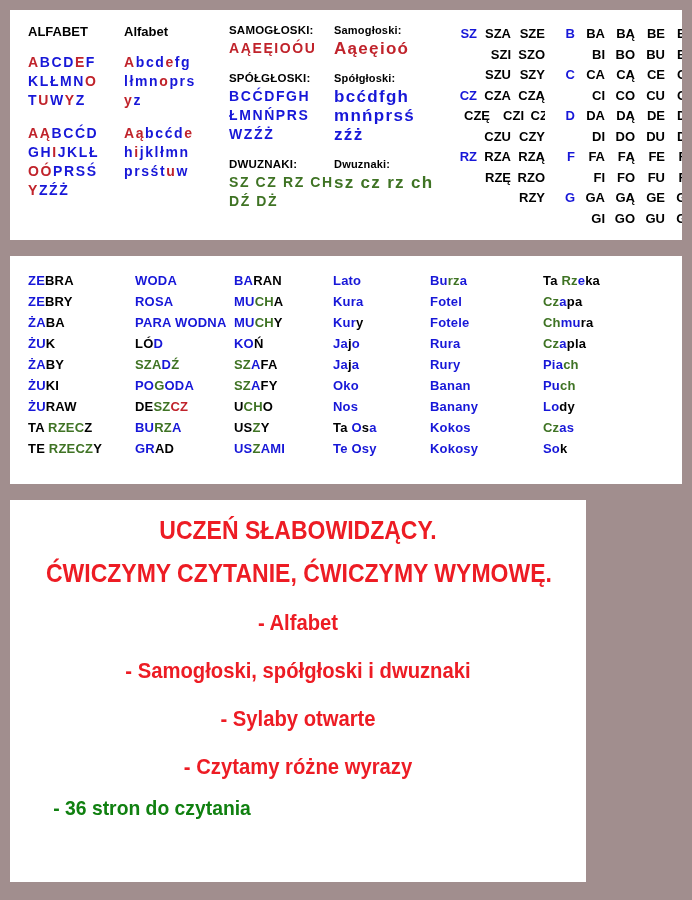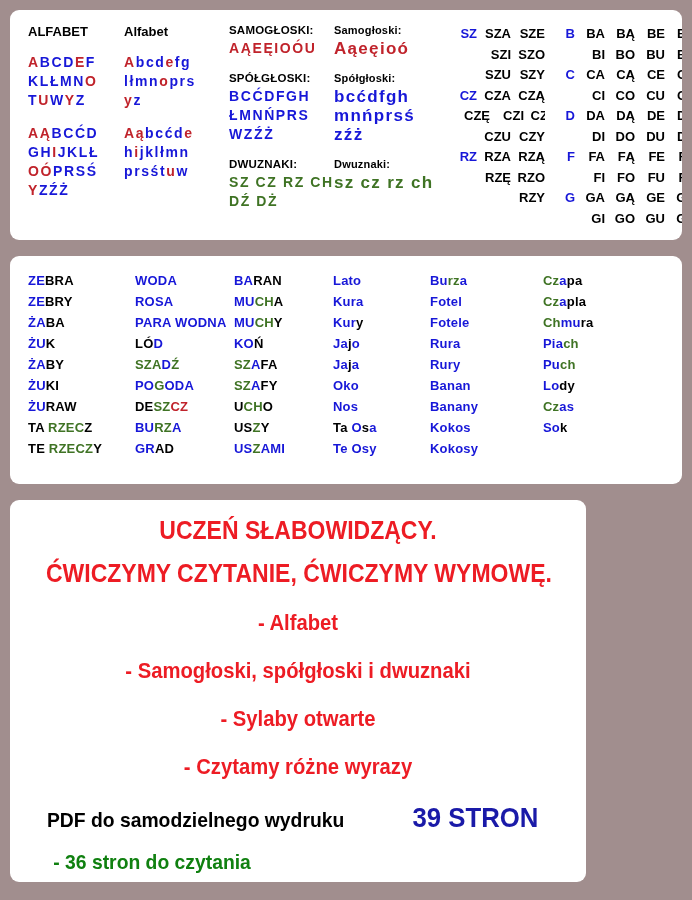--- a/index.html
+++ b/index.html
@@ -13,21 +13,20 @@
   #root {
     position: relative;
     width: 692px; height: 900px;
     background: #a18e8e;
   }
 
   .panel {
     position: absolute;
     background: #ffffff;
     overflow: hidden;
-    border-radius: 9px;
   }
   #panel-top    { left: 10px;  top: 10px;  width: 672px; height: 230px; }
   #panel-middle { left: 10px;  top: 256px; width: 672px; height: 228px; }
   #panel-bottom { left: 10px;  top: 500px; width: 576px; height: 382px; }
 
   
   #top-cols {
     display: flex;
     padding: 14px 0 0 18px;
   }
@@ -267,40 +266,37 @@
           <div class="word"><span class="blue">Fotel</span></div>
           <div class="word"><span class="blue">Fotele</span></div>
           <div class="word"><span class="blue">Rura</span></div>
           <div class="word"><span class="blue">Rury</span></div>
           <div class="word"><span class="blue">Banan</span></div>
           <div class="word"><span class="blue">Banany</span></div>
           <div class="word"><span class="blue">Kokos</span></div>
           <div class="word"><span class="blue">Kokosy</span></div>
         </div>
       <div class="mcol" id="mcol-5">
+          <div class="word"><span class="blk">Ta </span><span class="grn">Rz</span><span class="blue">e</span><span class="blk">ka</span></div>
           <div class="word"><span class="grn">Cz</span><span class="blue">a</span><span class="blk">pa</span></div>
+          <div class="word"><span class="grn">Ch</span><span class="blue">mu</span><span class="blk">ra</span></div>
           <div class="word"><span class="grn">Cz</span><span class="blue">a</span><span class="blk">pla</span></div>
-          <div class="word"><span class="grn">Ch</span><span class="blue">mu</span><span class="blk">ra</span></div>
           <div class="word"><span class="blue">Pia</span><span class="grn">ch</span></div>
           <div class="word"><span class="blue">Pu</span><span class="grn">ch</span></div>
           <div class="word"><span class="blue">Lo</span><span class="blk">dy</span></div>
           <div class="word"><span class="grn">Cz</span><span class="blue">as</span></div>
           <div class="word"><span class="blue">So</span><span class="blk">k</span></div>
         </div>
     </div>
   </div>
 
   <div class="panel" id="panel-bottom">
     <div class="bline b-red" id="b-0">UCZEŃ SŁABOWIDZĄCY.</div>
     <div class="bline b-red" id="b-1">ĆWICZYMY CZYTANIE, ĆWICZYMY WYMOWĘ.</div>
     <div class="bline b-red" id="b-2">- Alfabet</div>
     <div class="bline b-red" id="b-3">- Samogłoski, spółgłoski i dwuznaki</div>
     <div class="bline b-red" id="b-4">- Sylaby otwarte</div>
     <div class="bline b-red" id="b-5">- Czytamy różne wyrazy</div>
-    <div id="brow-pdf">
-      <div class="bline b-blk bleft" id="b-pdf">PDF do samodzielnego wydruku</div>
-      <div class="bline b-blu" id="b-strony">39 STRON</div>
-    </div>
     <div class="bline b-grn bleft" id="b-6">- 36 stron do czytania</div>
 
   </div>
 
 </div>
 
 </body></html>

